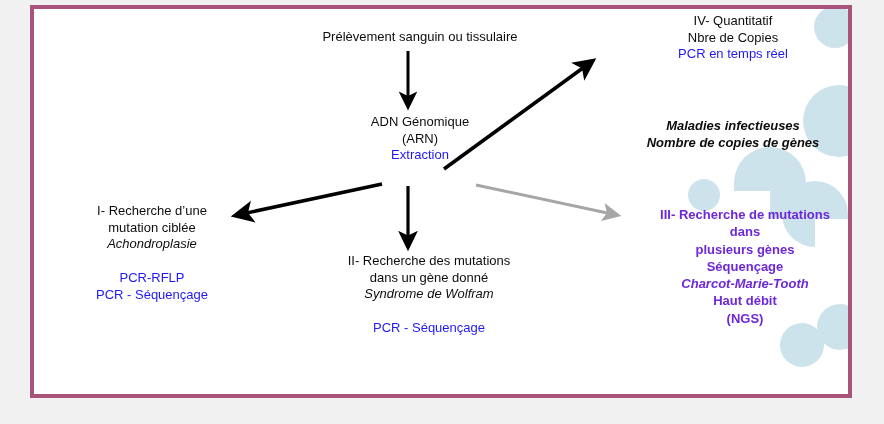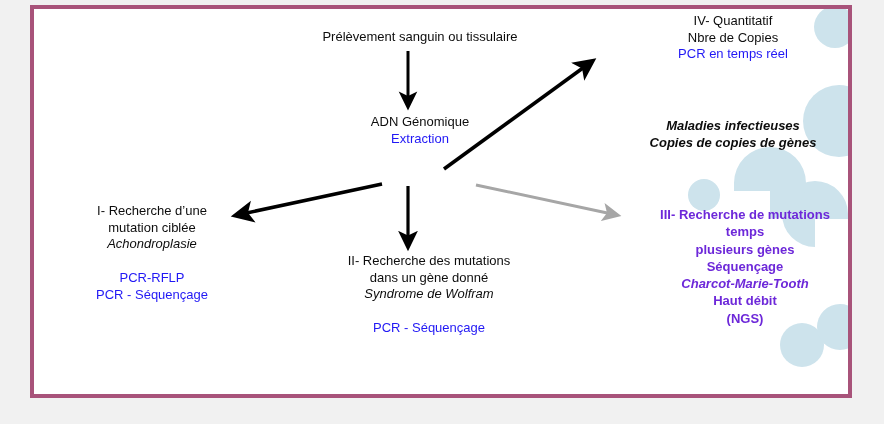--- a/index.html
+++ b/index.html
@@ -89,32 +89,33 @@
 
       <line x1="442" y1="176" x2="578" y2="205" stroke="#a6a6a6" stroke-width="3" marker-end="url(#hg)"></line>
     </svg>
 
     <div class="node" id="n-prelevement">
       <span class="ln">Prélèvement sanguin ou tissulaire</span>
     </div>
 
     <div class="node" id="n-adn">
       <span class="ln">ADN Génomique</span>
+      <span class="ln">(ARN)</span>
       <span class="ln blue">Extraction</span>
     </div>
 
     <div class="node" id="n-quant">
       <span class="ln">IV- Quantitatif</span>
       <span class="ln">Nbre de Copies</span>
       <span class="ln blue">PCR en temps réel</span>
     </div>
 
     <div class="node" id="n-infect">
       <span class="ln">Maladies infectieuses</span>
-      <span class="ln">Copies de copies de gènes</span>
+      <span class="ln">Nombre de copies de gènes</span>
     </div>
 
     <div class="node" id="n-branch1">
       <span class="ln">I- Recherche d’une</span>
       <span class="ln">mutation ciblée</span>
       <span class="ln ital">Achondroplasie</span>
       <span class="gap"></span>
       <span class="ln blue">PCR-RFLP</span>
       <span class="ln blue">PCR - Séquençage</span>
     </div>
@@ -122,21 +123,21 @@
     <div class="node" id="n-branch2">
       <span class="ln">II- Recherche des mutations</span>
       <span class="ln">dans un gène donné</span>
       <span class="ln ital">Syndrome de Wolfram</span>
       <span class="gap"></span>
       <span class="ln blue">PCR - Séquençage</span>
     </div>
 
     <div class="node gray" id="n-branch3">
       <span class="ln">III- Recherche de mutations</span>
-      <span class="ln">temps</span>
+      <span class="ln">dans</span>
       <span class="ln">plusieurs gènes</span>
       <span class="ln">Séquençage</span>
       <span class="ln ital">Charcot-Marie-Tooth</span>
       <span class="ln">Haut débit</span>
       <span class="ln">(NGS)</span>
     </div>
 
   </div>
 </div>
 

